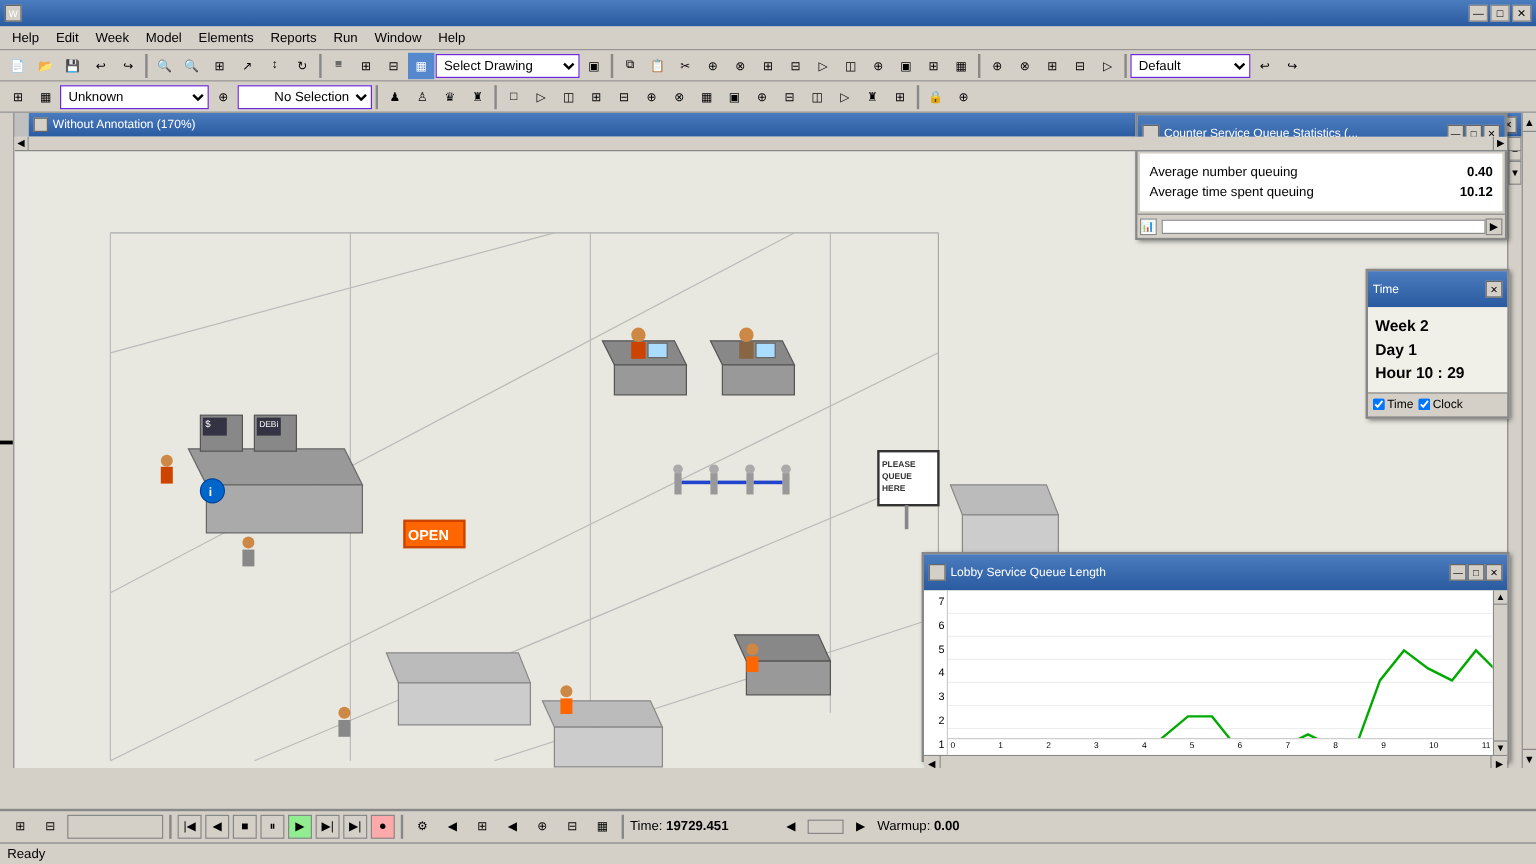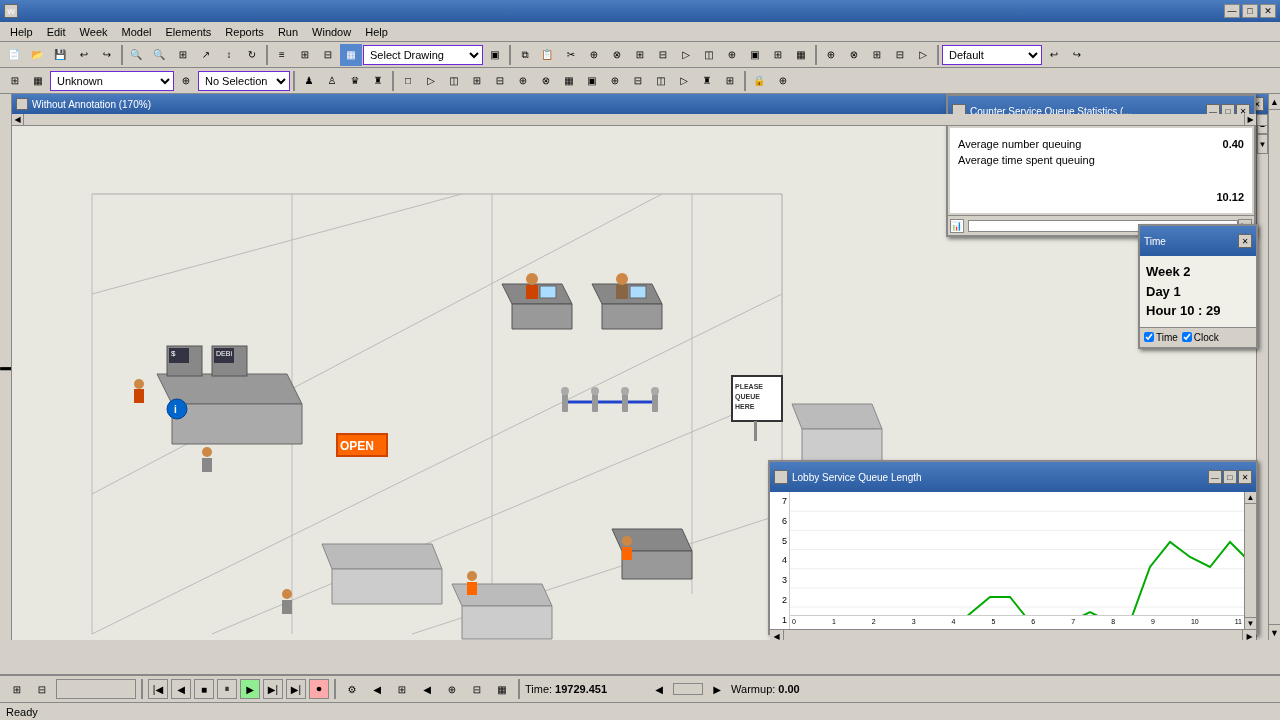--- a/index.html
+++ b/index.html
@@ -233,21 +233,21 @@
   <div class="tool-btn">↪</div>
 </div>
 
 <div class="toolbar2">
   <div class="tool-btn">⊞</div>
   <div class="tool-btn">▦</div>
   <select class="toolbar-dropdown" style="width:124px;">
     <option>Unknown</option>
   </select>
   <div class="tool-btn">⊕</div>
-  <select class="toolbar-dropdown" style="width:92px;">
+  <select class="toolbar-dropdown" style="width:112px;text-align:right;">
     <option>No Selection</option>
   </select>
   <div class="tool-separator"></div>
   <div class="tool-btn">♟</div>
   <div class="tool-btn">♙</div>
   <div class="tool-btn">♛</div>
   <div class="tool-btn">♜</div>
   <div class="tool-separator"></div>
   <div class="tool-btn">□</div>
   <div class="tool-btn">▷</div>
@@ -268,21 +268,21 @@
   <div class="tool-btn">🔒</div>
   <div class="tool-btn">⊕</div>
 </div>
 
 <div class="main-area" style="position:relative; height:546px;">
 
   <div class="left-handle">
     <span style="writing-mode:vertical-rl;font-size:9px;">▐</span>
   </div>
 
-  <div style="flex:1; position:relative; overflow:hidden;">
+  <div style="flex:1; position:relative; overflow:hidden;padding-left:12px;">
     <div class="canvas-title-bar">
       <div style="display:flex;align-items:center;gap:4px;">
         <div style="width:12px;height:12px;background:#d4d0c8;border:1px solid #666;"></div>
         <span style="font-size:10px;">Without Annotation (170%)</span>
       </div>
       <div style="display:flex;gap:2px;">
         <div class="float-title-btn">—</div>
         <div class="float-title-btn">□</div>
         <div class="float-title-btn">✕</div>
       </div>
@@ -427,21 +427,21 @@
           <div class="float-title-btn">✕</div>
         </div>
       </div>
       <div style="background:white;margin:2px;padding:8px;">
         <div class="stats-row">
           <span>Average number queuing</span>
           <span style="font-weight:bold;">0.40</span>
         </div>
         <div class="stats-row">
           <span>Average time spent queuing</span>
-          <span style="font-weight:bold;margin-top:37px;">10.12</span>
+          <span style="font-weight:bold;">10.12</span>
         </div>
       </div>
       <div style="height:20px;background:#d4d0c8;border-top:1px solid #888;display:flex;align-items:center;padding:0 2px;">
         <div style="width:14px;height:14px;border:1px solid #888;background:#fff;margin-right:4px;display:flex;align-items:center;justify-content:center;font-size:9px;">📊</div>
         <div style="flex:1;height:12px;background:#fff;border:1px solid #888;"></div>
         <div style="width:14px;height:14px;border:1px solid #888;background:#d4d0c8;display:flex;align-items:center;justify-content:center;font-size:9px;">▶</div>
       </div>
     </div>
 
     <div class="float-window time-window" style="position:absolute;top:130px;right:10px;width:120px;">

